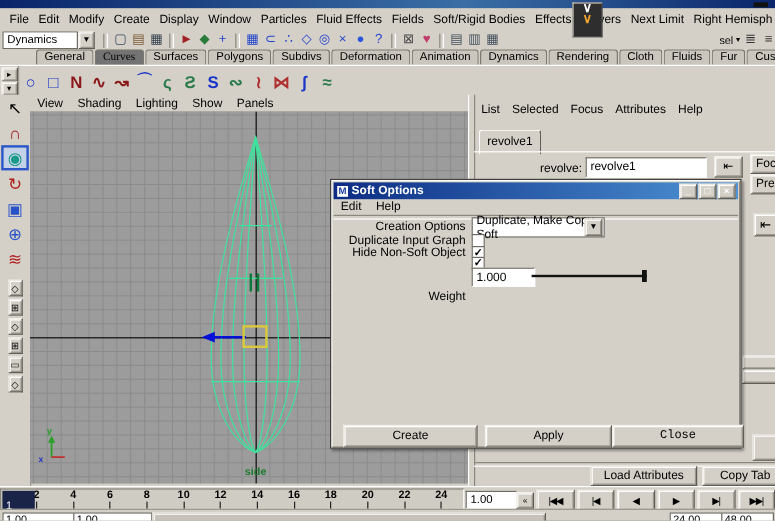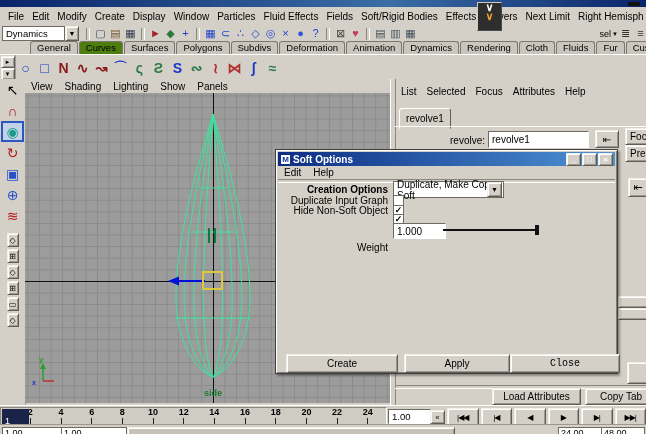--- a/index.html
+++ b/index.html
@@ -19,21 +19,21 @@
   #statusline{left:0;top:26px;width:646px;height:15px;display:flex;align-items:center;padding:0 2px;overflow:hidden;}
   #mode-menu{width:58px;height:13px;background:#fff;border:1px solid #6e6b63;display:flex;align-items:center;padding-left:3px;font-size:9.5px;}
   #mode-arrow{width:12px;height:13px;margin-right:4px;font-size:7px;}
   .sicon{width:13px;height:13px;margin:0 1px;display:flex;align-items:center;justify-content:center;font-size:11px;line-height:13px;}
   .sicon.sep{width:2px;height:12px;margin:0 3px;border-left:1px solid #8a877f;border-right:1px solid #fff;}
   #sel-group{margin-left:auto;display:flex;align-items:center;}
   #sel-label{font-size:9px;margin-right:1px;}
   
   #shelftabs{left:0;top:41px;width:646px;height:13px;display:flex;align-items:flex-end;padding-left:30px;overflow:hidden;}
   .sh-tab{height:12px;line-height:12px;padding:0 6px;font-size:9.5px;background:#cac6be;border:1px solid #7b786f;border-bottom:none;border-radius:3px 3px 0 0;margin-right:1px;}
-  .sh-tab.active{background:#4d7c0f;position:relative;z-index:2;}
+  .sh-tab.active{background:#737373;position:relative;z-index:2;font-family:Liberation Serif, serif;}
   #shelf{left:0;top:54px;width:646px;height:25px;display:flex;align-items:center;border-top:1px solid #fff;border-bottom:1px solid #8a877f;}
   #shelf-left{width:15px;height:25px;display:flex;flex-direction:column;justify-content:center;align-items:center;border-right:1px solid #9b988f;}
   #shelf-left .btn{width:12px;height:10px;font-size:7px;}
   .shicon{width:19px;height:21px;margin:0;display:flex;align-items:center;justify-content:center;font-size:14px;font-weight:bold;}
   
   #toolbox{left:0;top:79px;width:25px;height:326px;background:#d4d0c8;border-right:1px solid #9b988f;}
   .tool{width:23px;height:21px;margin:0 0 0 1px;display:flex;align-items:center;justify-content:center;font-size:14px;}
   .tool.active{border:2px solid #2b56c4;background:#c4d2e8;width:19px;height:17px;}
   #quick-layouts{margin-top:6px;width:25px;display:flex;flex-wrap:wrap;justify-content:center;}
   #quick-layouts .btn{width:10px;height:12px;font-size:8px;margin:1px;}
@@ -319,21 +319,21 @@
         <span class="btn bevel-up">×</span>
       </span>
     </div>
     <div id="dlg-menus" class="abs">
 
     <span>Edit</span>
         <span>Help</span>
       </div>
     <div id="dlg-sep" class="abs"></div>
 
-    <div class="dlg-label" style="top:34px;font-weight:bold;">Creation Options</div>
+    <div class="dlg-label" style="top:34px;">Creation Options</div>
     <div id="dlg-creation-value" class="abs">
       <span>Duplicate, Make Copy Soft</span>
       <span id="dlg-creation-arrow" class="btn bevel-up">▼</span>
     </div>
 
     <div>
 
         <div class="chk-row" style="top: 45px;">
           <span class="dlg-label">Duplicate Input Graph</span>
           <span class="chk-box"></span>

